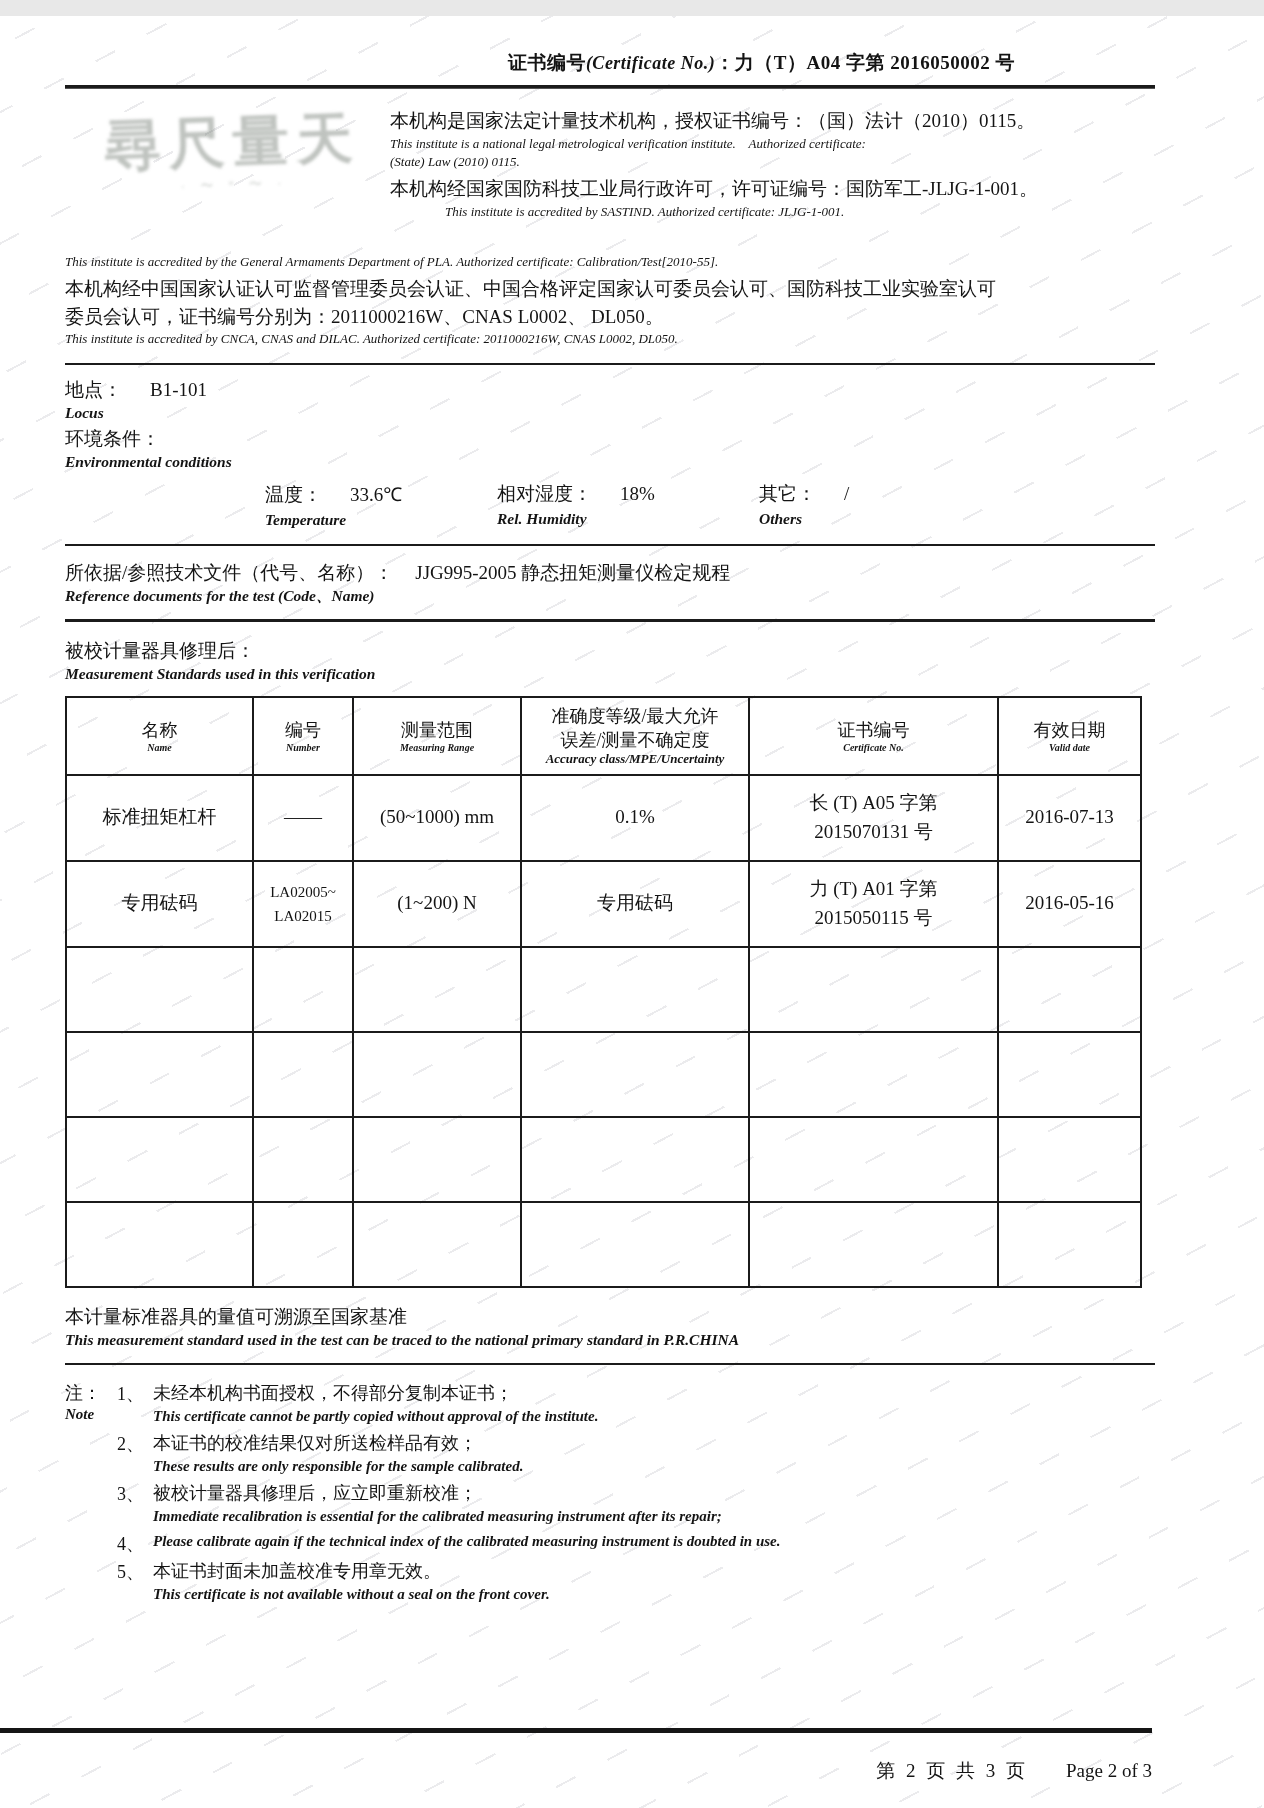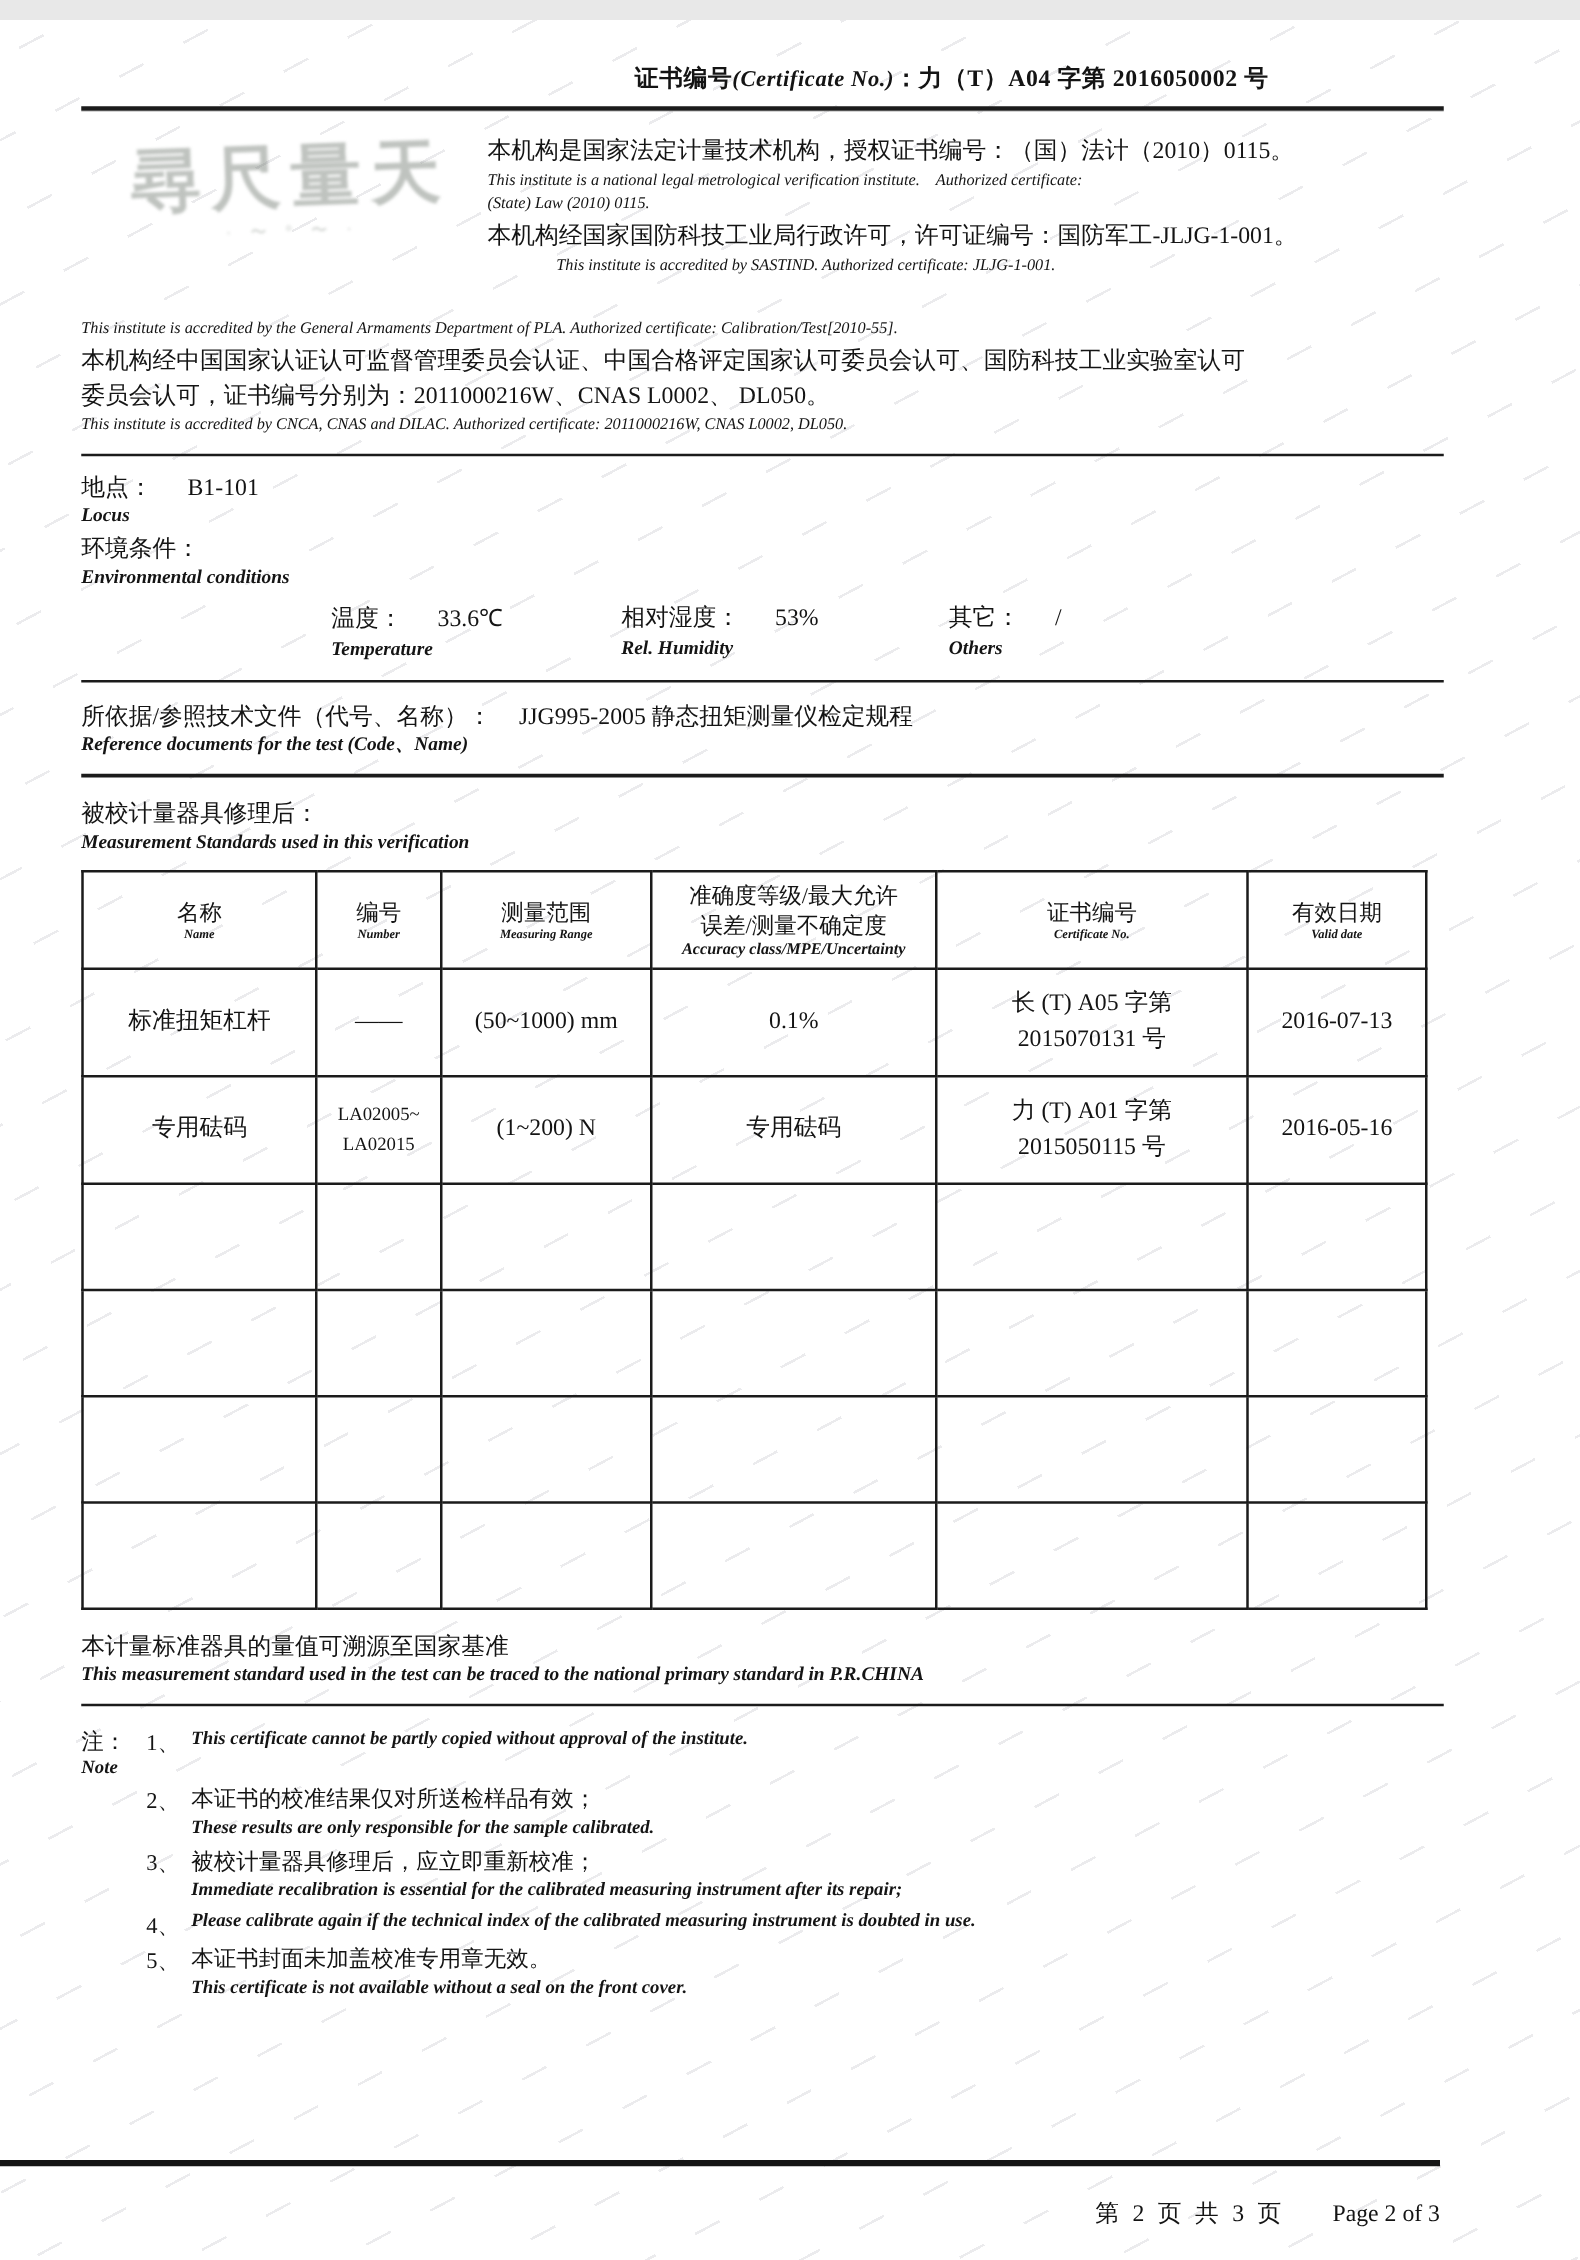--- a/index.html
+++ b/index.html
@@ -126,21 +126,21 @@
       <div class="small-en">Locus</div>
       <div class="kv mt4">环境条件：</div>
       <div class="small-en">Environmental conditions</div>
 
       <div class="env-row">
         <div class="env-item env-t">
           <div class="kv"><span>温度：</span><span class="val">33.6℃</span></div>
           <div class="small-en lbl-en">Temperature</div>
         </div>
         <div class="env-item env-h">
-          <div class="kv"><span>相对湿度：</span><span class="val">53%</span></div>
+          <div class="kv"><span>相对湿度：</span><span class="val">18%</span></div>
           <div class="small-en lbl-en">Rel. Humidity</div>
         </div>
         <div class="env-item">
           <div class="kv"><span>其它：</span><span class="val">/</span></div>
           <div class="small-en lbl-en">Others</div>
         </div>
       </div>
     </div>
 
     <hr class="rule mt12">
@@ -252,20 +252,21 @@
     <hr class="rule mt8">
 
     <div class="notes">
       <div class="note-row">
         <div class="note-col1">
           <div>注：</div>
           <div class="small-en">Note</div>
         </div>
         <div class="note-num">1、</div>
         <div class="note-body">
+          <div class="note-zh">未经本机构书面授权，不得部分复制本证书；</div>
           <div class="note-en">This certificate cannot be partly copied without approval of the institute.</div>
         </div>
       </div>
       <div class="note-row">
         <div class="note-col1"></div>
         <div class="note-num">2、</div>
         <div class="note-body">
           <div class="note-zh">本证书的校准结果仅对所送检样品有效；</div>
           <div class="note-en">These results are only responsible for the sample calibrated.</div>
         </div>

